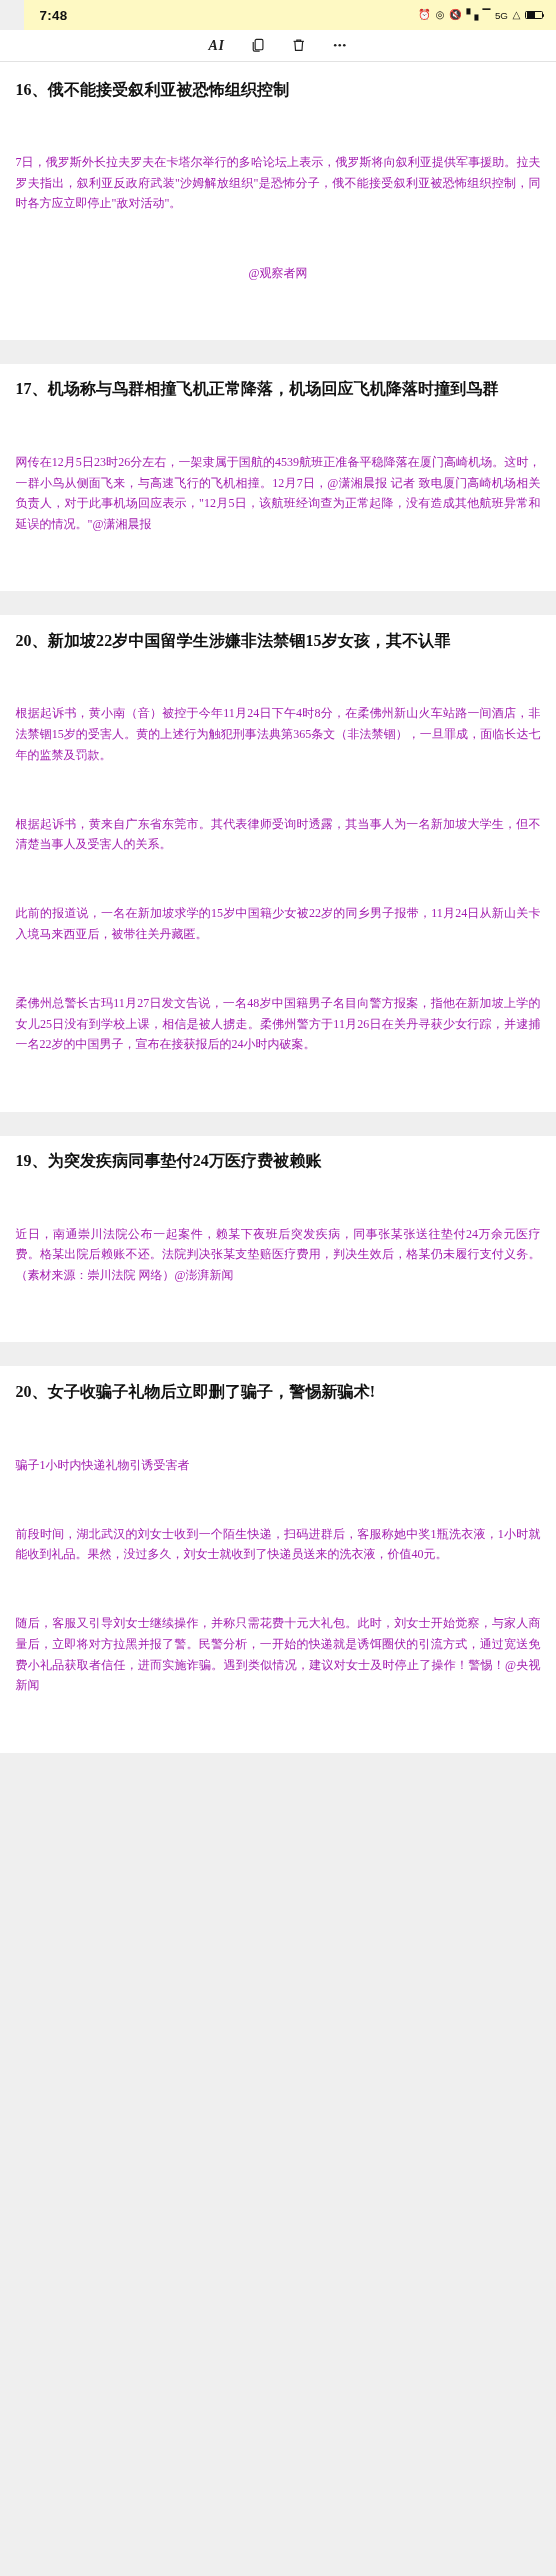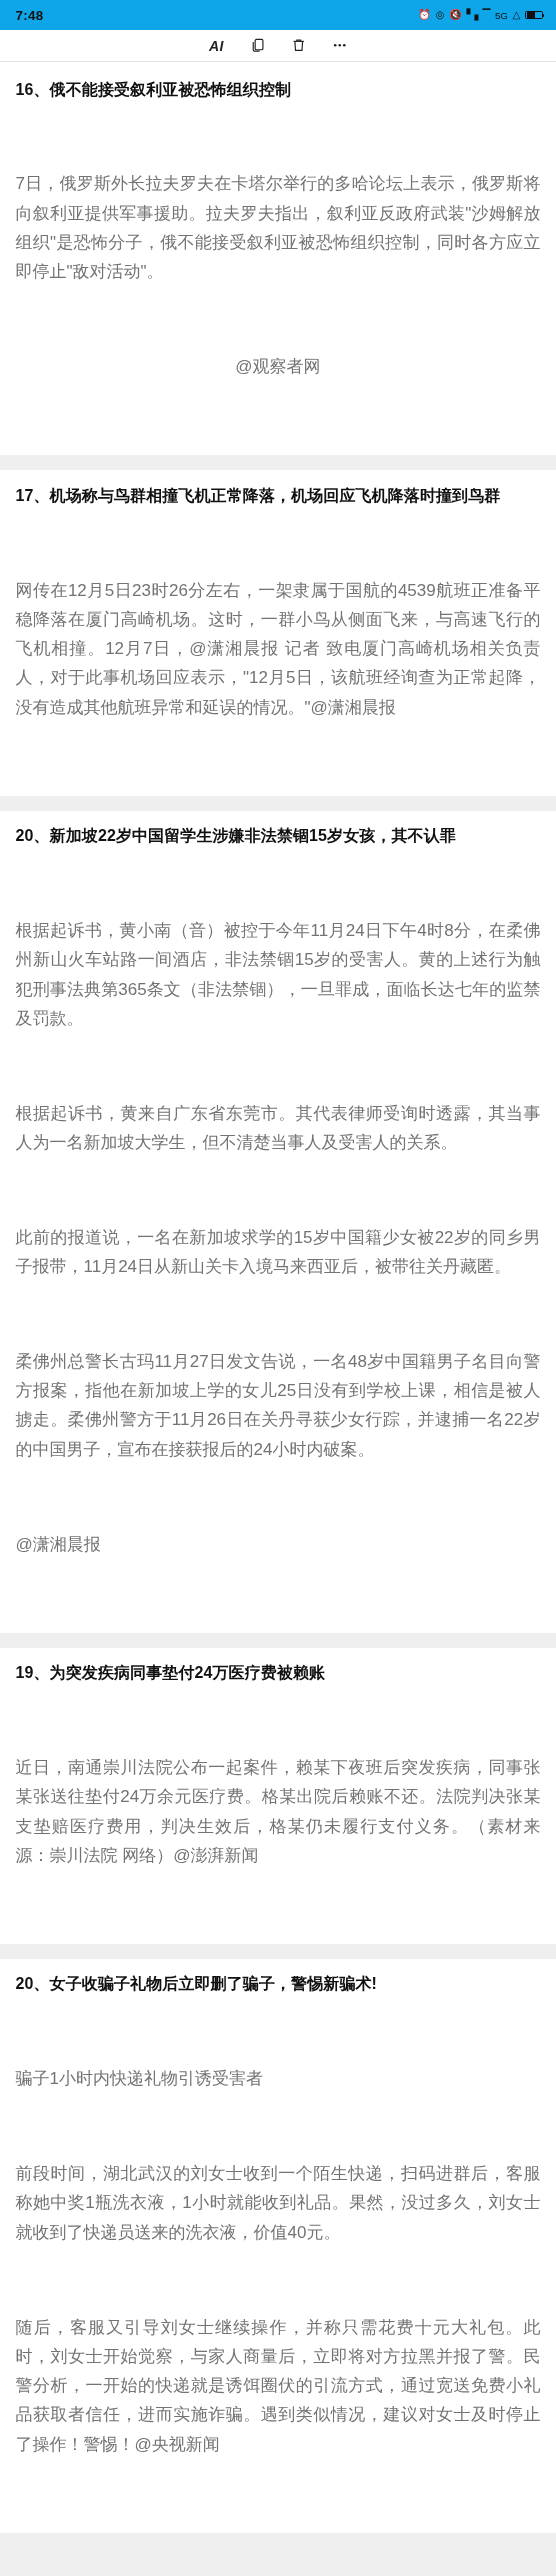--- a/index.html
+++ b/index.html
@@ -11,25 +11,26 @@
   body {
     width: 556px;
     font-family: "Liberation Sans", sans-serif;
     color: #111;
     -webkit-font-smoothing: antialiased;
   }
 
   
   .statusbar {
     height: 30px;
-    background: #0ea5e9;
+    background: #fef9c3;
     display: flex;
     align-items: center;
     justify-content: space-between;
     padding: 0 13.4px 0 15.5px;
+    margin-left: 24px;
   }
   .sb-time {
     font-size: 13.4px;
     font-weight: bold;
     letter-spacing: 0.3px;
     color: #111;
   }
   .sb-right {
     display: flex;
     align-items: center;
@@ -70,20 +71,21 @@
 
   
   .toolbar {
     height: 32px;
     background: #ffffff;
     display: flex;
     align-items: center;
     justify-content: center;
     gap: 16px;
     border-bottom: 0.5px solid #e2e2e2;
+    font-family: Liberation Serif, serif;
   }
   .tb-btn {
     width: 25px;
     height: 23px;
     display: flex;
     align-items: center;
     justify-content: center;
     color: #222;
   }
   .tb-ai {
@@ -92,37 +94,38 @@
     font-style: italic;
     letter-spacing: 0.5px;
   }
 
   
   .content {
     padding: 0 0 20.6px 0;
   }
   .card {
     background: #ffffff;
-    margin: 0 0 15px 0;
+    margin: 0 0 24px 0;
     padding: 13.4px 15.5px 15.5px 15.5px;
+    font-family: Liberation Serif, serif;
   }
   .card.first { padding-top: 15.5px; }
 
   .item-title {
     font-size: 16px;
     font-weight: bold;
     line-height: 1.45;
     color: #111;
     margin: 0 0 10.3px 0;
     letter-spacing: 0.1px;
   }
   .item-body {
-    font-size: 17px;
+    font-size: 12px;
     line-height: 1.72;
-    color: #737373;
+    color: #a21caf;
     text-align: justify;
     white-space: pre-wrap;
     word-break: break-all;
   }
   .item-body p {
     margin: 0 0 7.2px 0;
   }
   .item-body p:last-child { margin-bottom: 0; }
   .source {
     text-align: center;
@@ -187,21 +190,20 @@
     </div>
   </div>
 
   <div class="card">
     <div class="item-title">20、新加坡22岁中国留学生涉嫌非法禁锢15岁女孩，其不认罪</div>
     <div class="item-body">
       <p>根据起诉书，黄小南（音）被控于今年11月24日下午4时8分，在柔佛州新山火车站路一间酒店，非法禁锢15岁的受害人。黄的上述行为触犯刑事法典第365条文（非法禁锢），一旦罪成，面临长达七年的监禁及罚款。</p>
       <p>根据起诉书，黄来自广东省东莞市。其代表律师受询时透露，其当事人为一名新加坡大学生，但不清楚当事人及受害人的关系。</p>
       <p>此前的报道说，一名在新加坡求学的15岁中国籍少女被22岁的同乡男子报带，11月24日从新山关卡入境马来西亚后，被带往关丹藏匿。</p>
       <p>柔佛州总警长古玛11月27日发文告说，一名48岁中国籍男子名目向警方报案，指他在新加坡上学的女儿25日没有到学校上课，相信是被人掳走。柔佛州警方于11月26日在关丹寻获少女行踪，并逮捕一名22岁的中国男子，宣布在接获报后的24小时内破案。</p>
-      <p>@潇湘晨报</p>
     </div>
   </div>
 
   <div class="card">
     <div class="item-title">19、为突发疾病同事垫付24万医疗费被赖账</div>
     <div class="item-body">
       <p>近日，南通崇川法院公布一起案件，赖某下夜班后突发疾病，同事张某张送往垫付24万余元医疗费。格某出院后赖账不还。法院判决张某支垫赔医疗费用，判决生效后，格某仍未履行支付义务。（素材来源：崇川法院 网络）@澎湃新闻</p>
     </div>
   </div>
 

